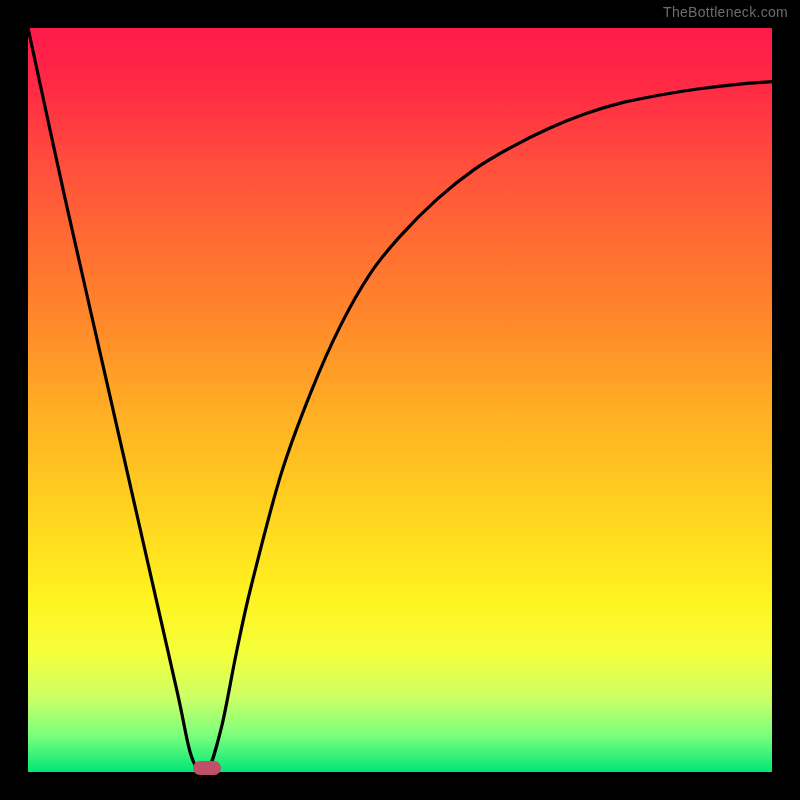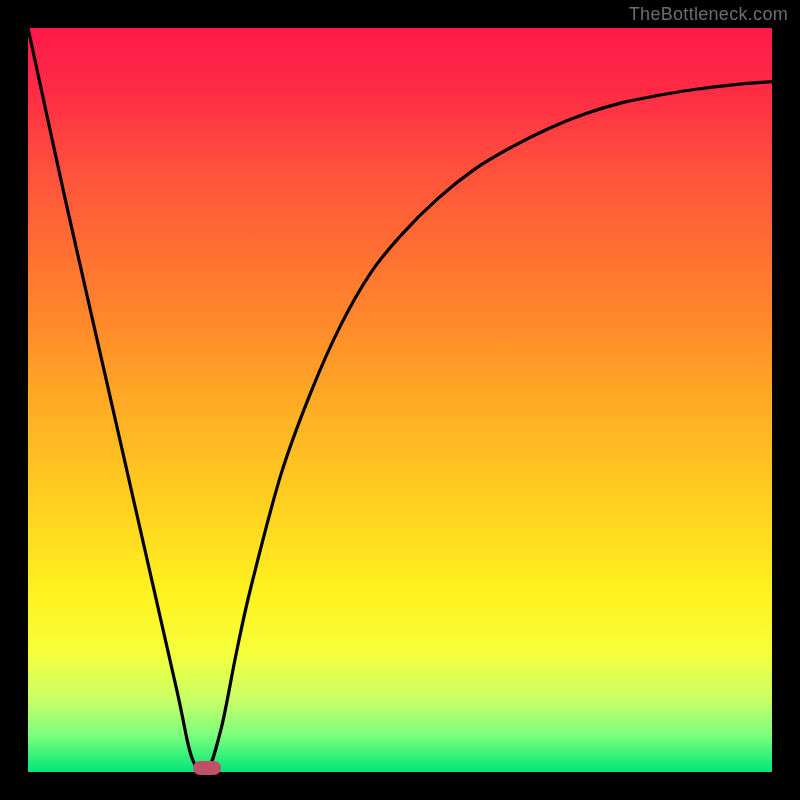--- a/index.html
+++ b/index.html
@@ -30,21 +30,21 @@
       #ccff66 90%,
       #7dff7d 95%,
       #00e676 100%
     );
   }
   .watermark {
     position: absolute;
     top: 4px;
     right: 12px;
     color: #6d6d6d;
-    font-size: 18px;
+    font-size: 14px;
     font-weight: 500;
     letter-spacing: 0.3px;
     user-select: none;
   }
   svg.curve {
     position: absolute;
     left: 0;
     top: 0;
     width: 744px;
     height: 744px;

